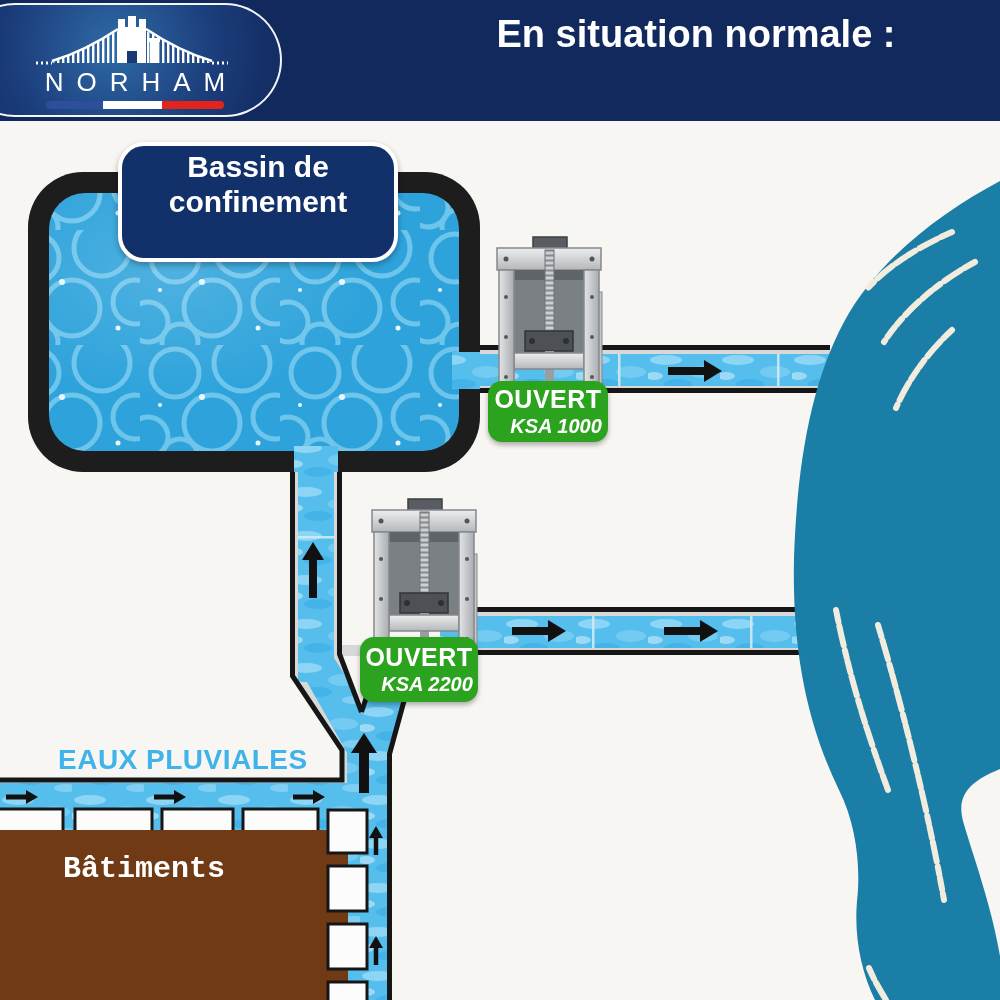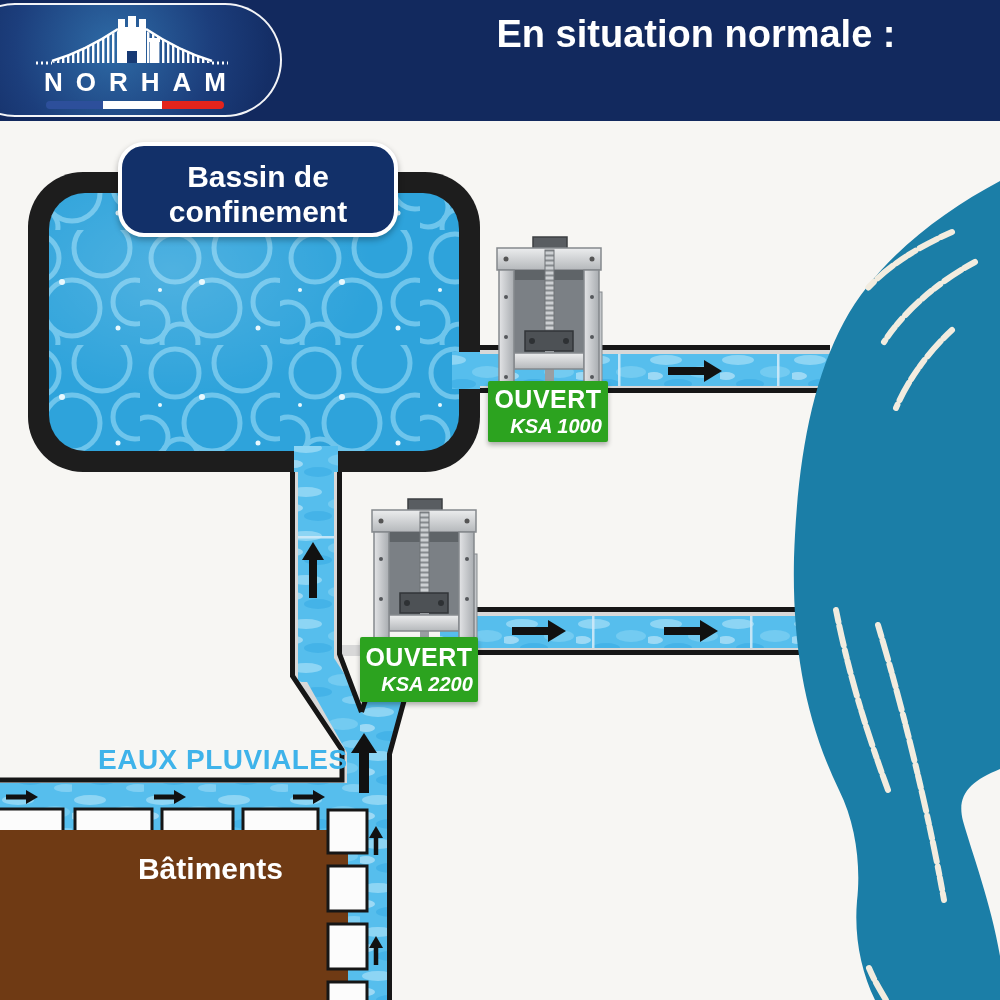--- a/index.html
+++ b/index.html
@@ -10,45 +10,45 @@
 
   
   .header{position:absolute;left:0;top:0;width:1000px;height:121px;
           background:#12295e;z-index:10;}
   .logo-capsule{position:absolute;left:-42px;top:3px;width:324px;height:114px;
           border-radius:57px;border:2.5px solid rgba(255,255,255,.95);
           background:radial-gradient(circle at 48% 38%, #2e6ba6 0%, #1c3e7c 55%, #142e66 88%);
           box-sizing:border-box;}
   .castle-svg{position:absolute;left:72px;top:6px;}
   .logo-text{position:absolute;left:50px;top:62px;width:250px;text-align:center;
-          color:#fff;font-size:26px;font-weight:700;letter-spacing:13px;text-indent:13px;}
+          color:#fff;font-size:26px;font-weight:400;letter-spacing:13px;text-indent:13px;}
   .flag-bar{position:absolute;left:86px;top:96px;width:178px;height:8px;border-radius:4px;
           background:linear-gradient(90deg,#2d4f9b 0 32%,#ffffff 32% 65%,#e3241c 65% 100%);}
   .titles{position:absolute;left:400px;top:0;width:592px;height:121px;text-align:center;color:#fff;}
   .title{margin-top:14px;font-size:38px;font-weight:800;line-height:1.1;}
   .subtitle{margin-top:4px;font-size:27px;font-weight:700;line-height:1.1;}
 
   
   .overlay{position:absolute;z-index:5;}
-  .basin-pill{left:118px;top:142px;width:280px;height:95px;box-sizing:border-box;
+  .basin-pill{left:118px;top:142px;width:280px;height:120px;box-sizing:border-box;
           background:#123069;border:4px solid #fff;border-radius:26px;
           color:#fff;font-size:30px;font-weight:800;text-align:center;
-          display:flex;align-items:flex-end;justify-content:center;padding:4px 26px;
+          display:flex;align-items:flex-start;justify-content:center;padding:4px 26px;
           line-height:1.15;box-shadow:0 3px 6px rgba(0,0,0,.3);}
-  .valve-label{box-sizing:border-box;background:#2ca31f;border-radius:2px;
+  .valve-label{box-sizing:border-box;background:#2ca31f;border-radius:14px;
           color:#fff;text-align:center;box-shadow:0 3px 5px rgba(0,0,0,.3);
           display:flex;flex-direction:column;justify-content:center;gap:1px;}
   .valve-label .status{font-size:25px;font-weight:800;letter-spacing:.5px;}
   .valve-label .model{font-size:20px;font-weight:700;font-style:italic;margin-left:16px;}
   .label-ksa1000{left:488px;top:381px;width:120px;height:61px;}
   .label-ksa1200{left:360px;top:637px;width:118px;height:65px;}
   .eaux-pluviales{left:58px;top:744px;width:260px;color:#3fb3ea;
-          font-size:28px;font-weight:800;letter-spacing:.5px;margin-left:40px;}
-  .batiments{left:63px;top:852px;width:220px;text-align:right;color:#fff;
-          font-size:30px;font-weight:800;}
+          font-size:28px;font-weight:800;letter-spacing:.5px;}
+  .batiments{left:63px;top:852px;width:220px;text-align:left;color:#fff;
+          font-size:30px;font-weight:800;font-family:Liberation Mono, monospace;}
 </style>
 </head>
 <body>
 
 <div class="canvas">
 
 <svg class="diagram" width="1000" height="1000" viewBox="0 0 1000 1000">
   <defs>
     <pattern id="waterTex" width="72" height="44" patternUnits="userSpaceOnUse">
       <rect width="72" height="44" fill="#56beed"></rect>

